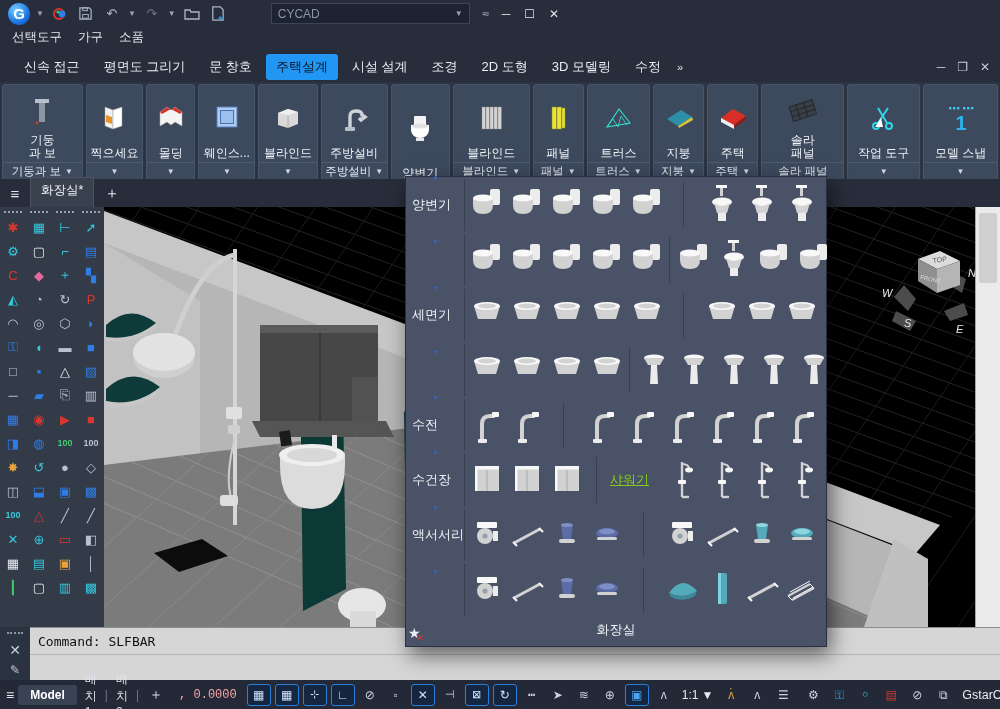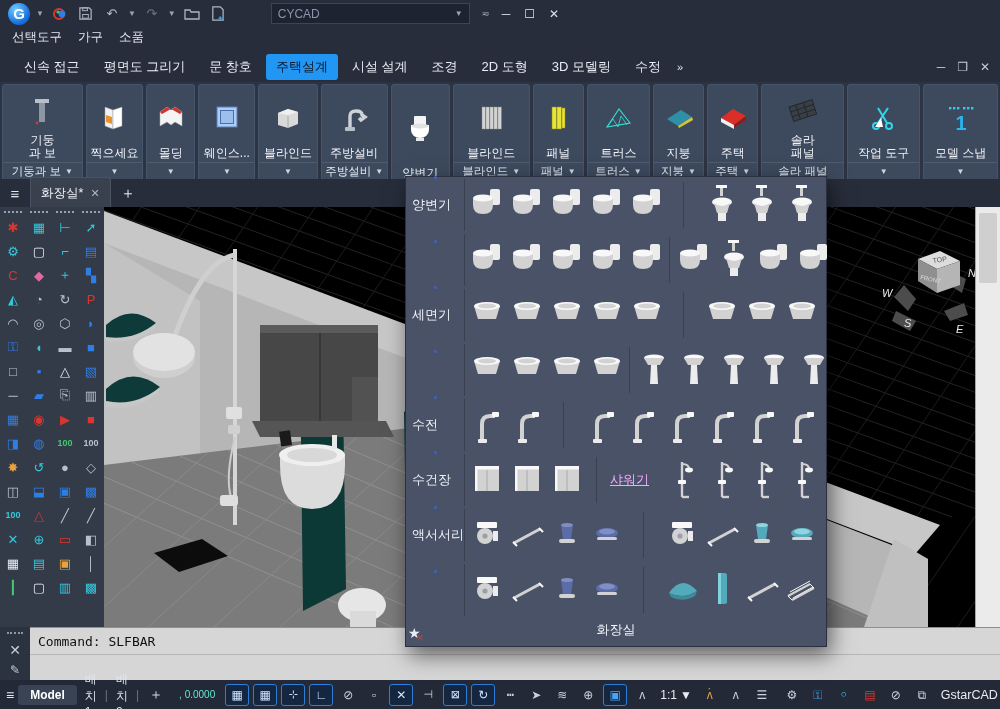--- a/index.html
+++ b/index.html
@@ -31,21 +31,21 @@
         align-items:center;overflow:hidden;}
   .rbtn .ricon{flex:1;display:flex;align-items:center;justify-content:center;padding-top:3px;}
   .rbtn .rlabel{font-size:12px;line-height:13px;text-align:center;color:#f0f3f8;white-space:pre-line;padding:0 2px;}
   .rbtn .rsub{height:17px;width:100%;display:flex;align-items:center;justify-content:center;gap:4px;
               border-top:1px solid rgba(255,255,255,.10);font-size:11.5px;color:#e3e8f0;margin-top:2px;}
   .rbtn .tri{font-size:8px;color:#cfd6e2;}
   
   .doctabs{top:179px;left:0;right:0;height:28px;display:flex;align-items:center;background:#272d3a;border-bottom:2px solid #8d96a6;}
   .hamb{width:30px;text-align:center;font-size:15px;color:#dfe5ee;}
   .dtab{height:24px;background:#39414f;border:1px solid #4a5364;border-bottom:none;border-radius:3px 3px 0 0;
-        display:flex;align-items:center;gap:7px;padding:4px 10px;font-size:12.5px;color:#f0f3f8;}
+        display:flex;align-items:center;gap:26px;padding:4px 10px;font-size:12.5px;color:#f0f3f8;flex-direction:column;}
   .dtab .x{color:#aeb7c6;font-size:11px;}
   .newtab{margin-left:10px;color:#dfe5ee;font-size:15px;}
   
   .main{top:207px;left:0;width:1000px;height:420px;}
   .ltoolbar{left:0;top:0;width:104px;height:420px;background:#333b49;display:flex;gap:0;}
   .tcol{width:26px;display:flex;flex-direction:column;align-items:center;}
   .tgrip{width:18px;border-top:2px dotted #9aa3b4;margin:4px 0 2px 0;}
   .ticon{width:24px;height:24px;display:flex;align-items:center;justify-content:center;font-size:13px;}
   .ticon.small{font-size:9px;font-weight:bold;}
   .canvas{left:104px;top:0;width:871px;height:420px;background:#000;overflow:hidden;}
@@ -54,42 +54,42 @@
   
   .palette{left:405px;top:176px;width:420px;height:469px;background:#4a5268;z-index:6;
            border:1px solid #2b3040;box-shadow:4px 8px 20px rgba(0,0,0,.55);display:flex;flex-direction:column;}
   .p-row{height:55px;display:flex;align-items:center;}
   .p-label{width:52px;font-size:13px;color:#eef1f6;padding-left:6px;position:relative;flex-shrink:0;}
   .p-label .dot{position:absolute;top:-20px;left:28px;width:3px;height:3px;background:#3e62c8;border-radius:50%;}
   .p-items{flex:1;display:flex;align-items:center;justify-content:space-between;padding-right:4px;}
   .p-seg{display:flex;align-items:center;border-left:1px solid #394050;padding-left:2px;}
   .p-sep{width:1px;height:46px;background:#394050;margin:0 2px;}
   .p-item{width:40px;height:52px;display:flex;align-items:center;justify-content:center;}
-  .p-label2{font-size:13px;color:#f0abfc;padding:0 4px;white-space:nowrap;text-decoration:underline;}
+  .p-label2{font-size:13px;color:#84cc16;padding:0 4px;white-space:nowrap;text-decoration:underline;}
   .p-footer{height:26px;display:flex;align-items:center;justify-content:center;font-size:13px;color:#f2f5fa;position:relative;}
   .pin{position:absolute;left:2px;bottom:2px;font-size:14px;color:#e8ecf4;}
   .pin .px{color:#d9372e;font-size:9px;position:relative;left:-4px;top:3px;}
   
   .command{top:627px;left:0;right:0;height:53px;display:flex;}
   .cmd-strip{width:30px;background:#2b3240;display:flex;flex-direction:column;align-items:center;color:#c7cedb;}
   .cmd-strip .grip{width:16px;border-top:2px dotted #8d96a6;margin:5px 0 6px 0;}
   .cmd-strip .ci{height:22px;display:flex;align-items:center;font-size:14px;}
   .cmd-main{flex:1;background:#d6d6d6;color:#111;font-family:"DejaVu Sans Mono",monospace;font-size:13px;display:flex;flex-direction:column;border-top:1px solid #8a8f98;}
   .cmd-line1{height:26px;display:flex;align-items:center;padding-left:8px;border-bottom:1px solid #b6b6b6;position:relative;}
   .cmd-line2{flex:1;display:flex;align-items:center;padding-left:8px;position:relative;}
   .cmd-right2{position:absolute;right:0;top:0;bottom:0;width:100px;background:#efefef;border-left:1px solid #a9a9a9;display:flex;align-items:center;justify-content:center;}
   .cmd-thumb{width:22px;height:5px;background:#8f8f8f;border-radius:1px;}
   
   .status{top:680px;left:0;right:0;height:29px;background:#232936;display:flex;align-items:center;gap:4px;padding:0 6px;font-size:12px;}
   .st-hamb{font-size:14px;color:#dfe5ee;width:24px;text-align:center;}
   .model-pill{background:#3a4354;border-radius:3px;padding:3px 12px;font-weight:bold;color:#fff;}
   .lay{color:#dfe5ee;padding:0 4px;}
   .bar{color:#6b7484;}
   .plus{color:#cfd6e2;font-size:14px;padding:0 6px;}
-  .coords{color:#5eead4;font-size:10px;padding:0 6px;white-space:nowrap;}
+  .coords{color:#fca5a5;font-size:12px;padding:0 6px;white-space:nowrap;font-family:Liberation Mono, monospace;}
   .sic{min-width:20px;height:20px;border-radius:3px;display:flex;align-items:center;justify-content:center;
        color:#c9d2de;font-size:12px;padding:0 1px;}
   .sic.on{border:1px solid #2b7fd8;background:#152740;color:#cfe4ff;}
   .scale{color:#e8ecf4;display:flex;align-items:center;gap:3px;padding:0 3px;}
   .brand{color:#e8ecf4;font-size:12.5px;padding:0 4px;}
   .spacer{flex:1;}
 </style>
 </head>
 <body>
 

